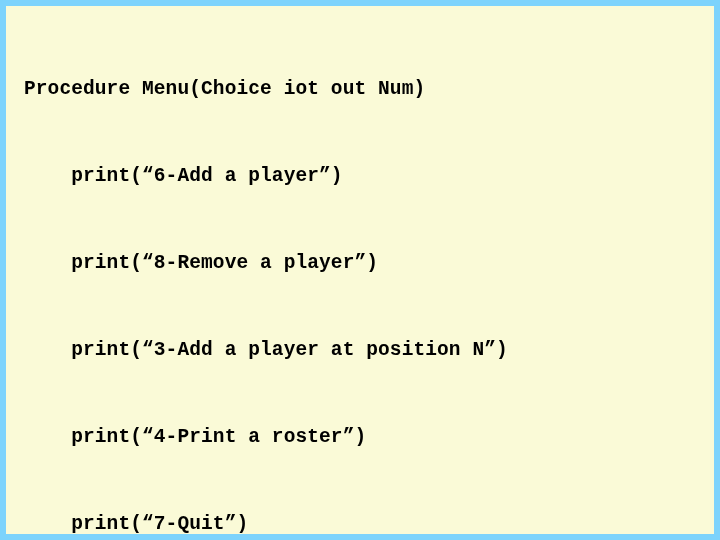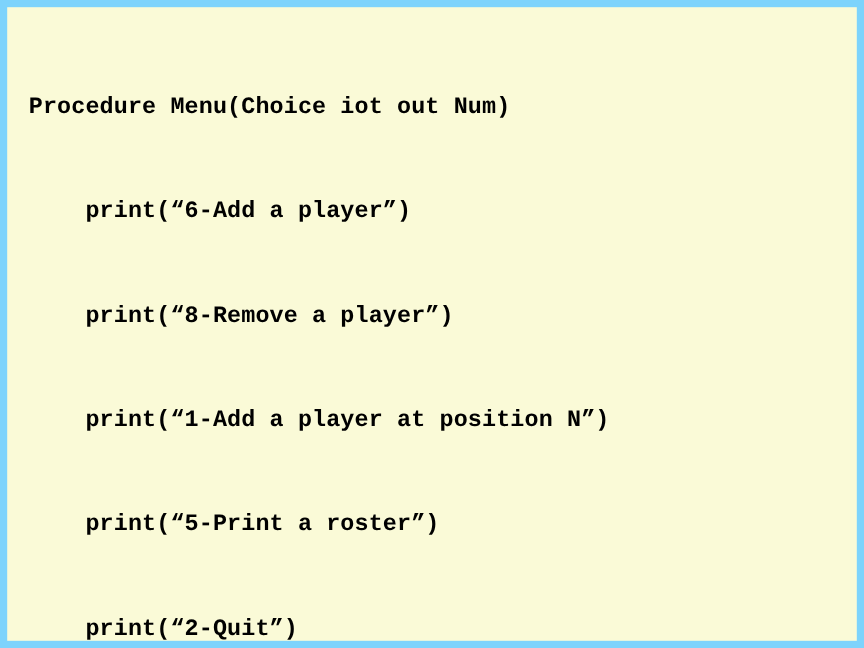--- a/index.html
+++ b/index.html
@@ -54,23 +54,23 @@
 </style>
 </head>
 <body>
 
 <div id="slide">
   <div id="slide-canvas">
     <div id="code-block">
       <span class="code-line">Procedure Menu(Choice iot out Num)</span>
       <span class="code-line">    print(“6-Add a player”)</span>
       <span class="code-line">    print(“8-Remove a player”)</span>
-      <span class="code-line">    print(“1-Add a player at position N”)</span>
-      <span class="code-line">    print(“5-Print a roster”)</span>
-      <span class="code-line">    print(“2-Quit”)</span>
+      <span class="code-line">    print(“3-Add a player at position N”)</span>
+      <span class="code-line">    print(“4-Print a roster”)</span>
+      <span class="code-line">    print(“7-Quit”)</span>
       
       
       
       
       
       
       
       
       
       

